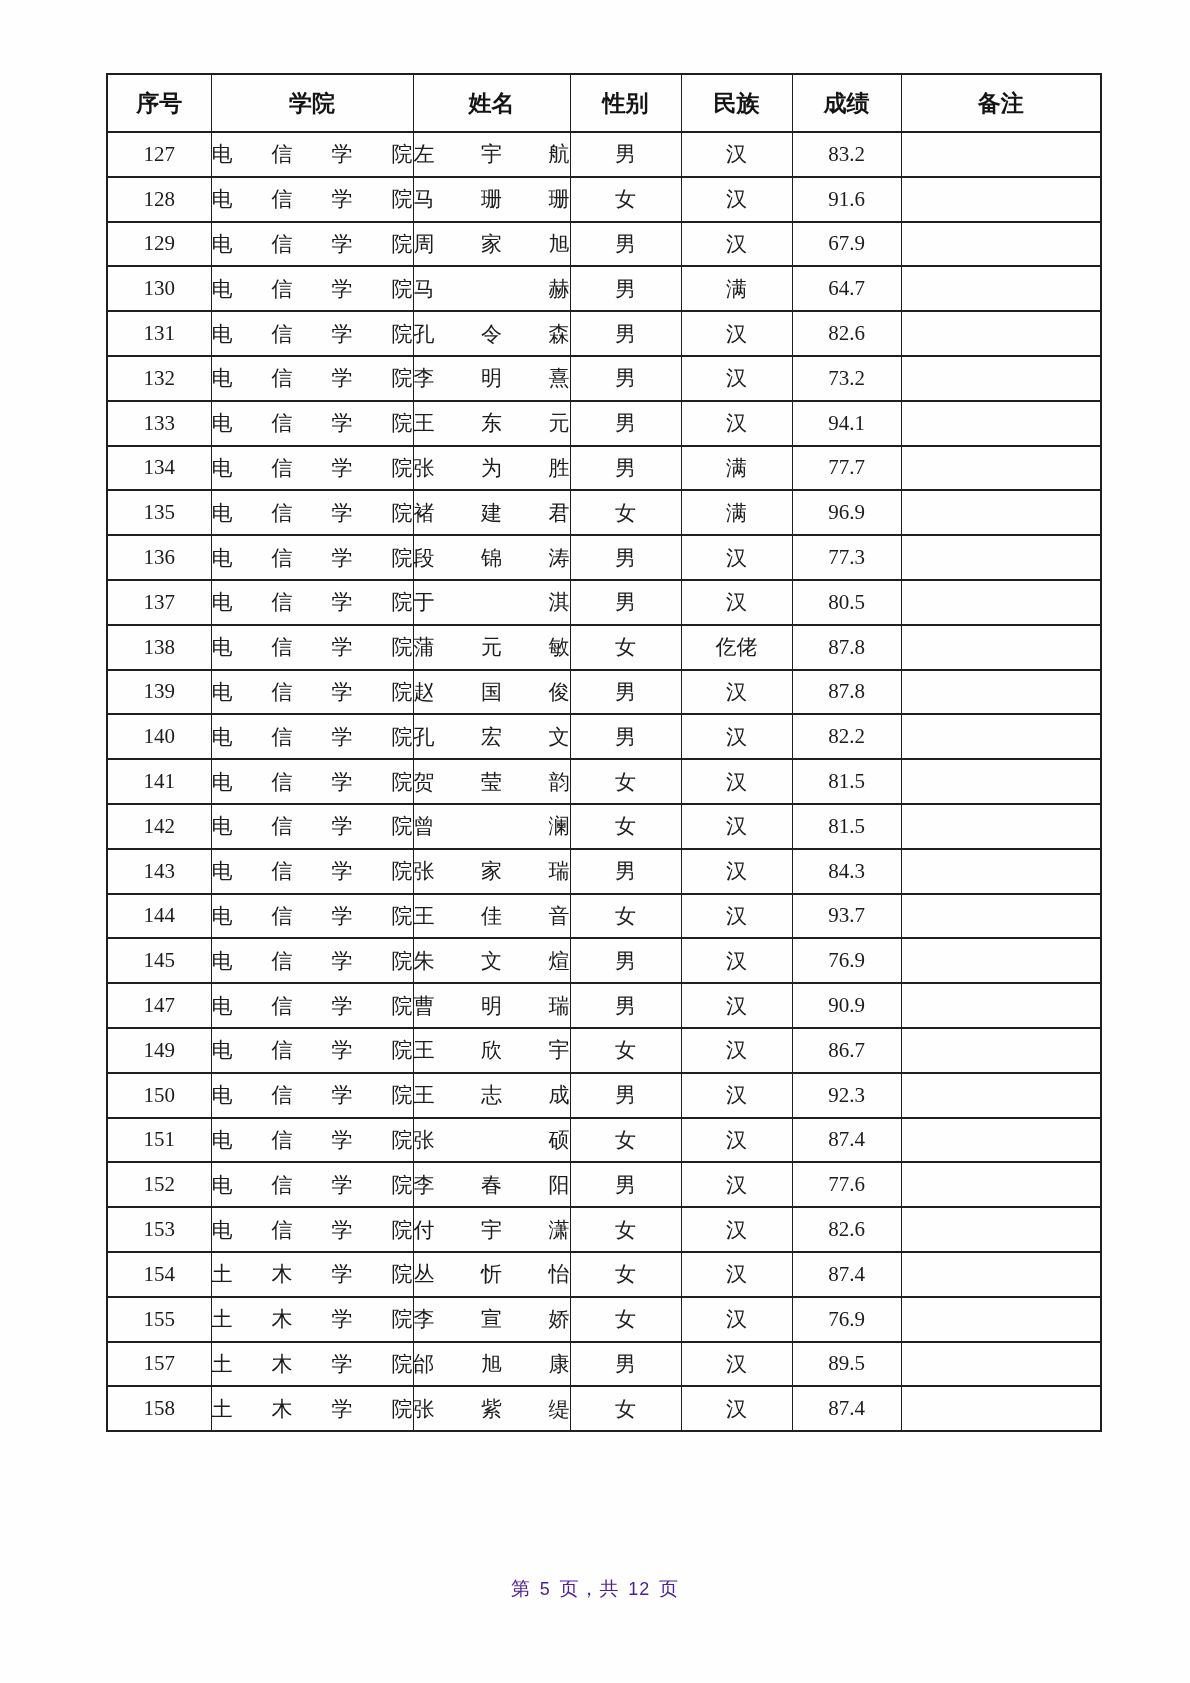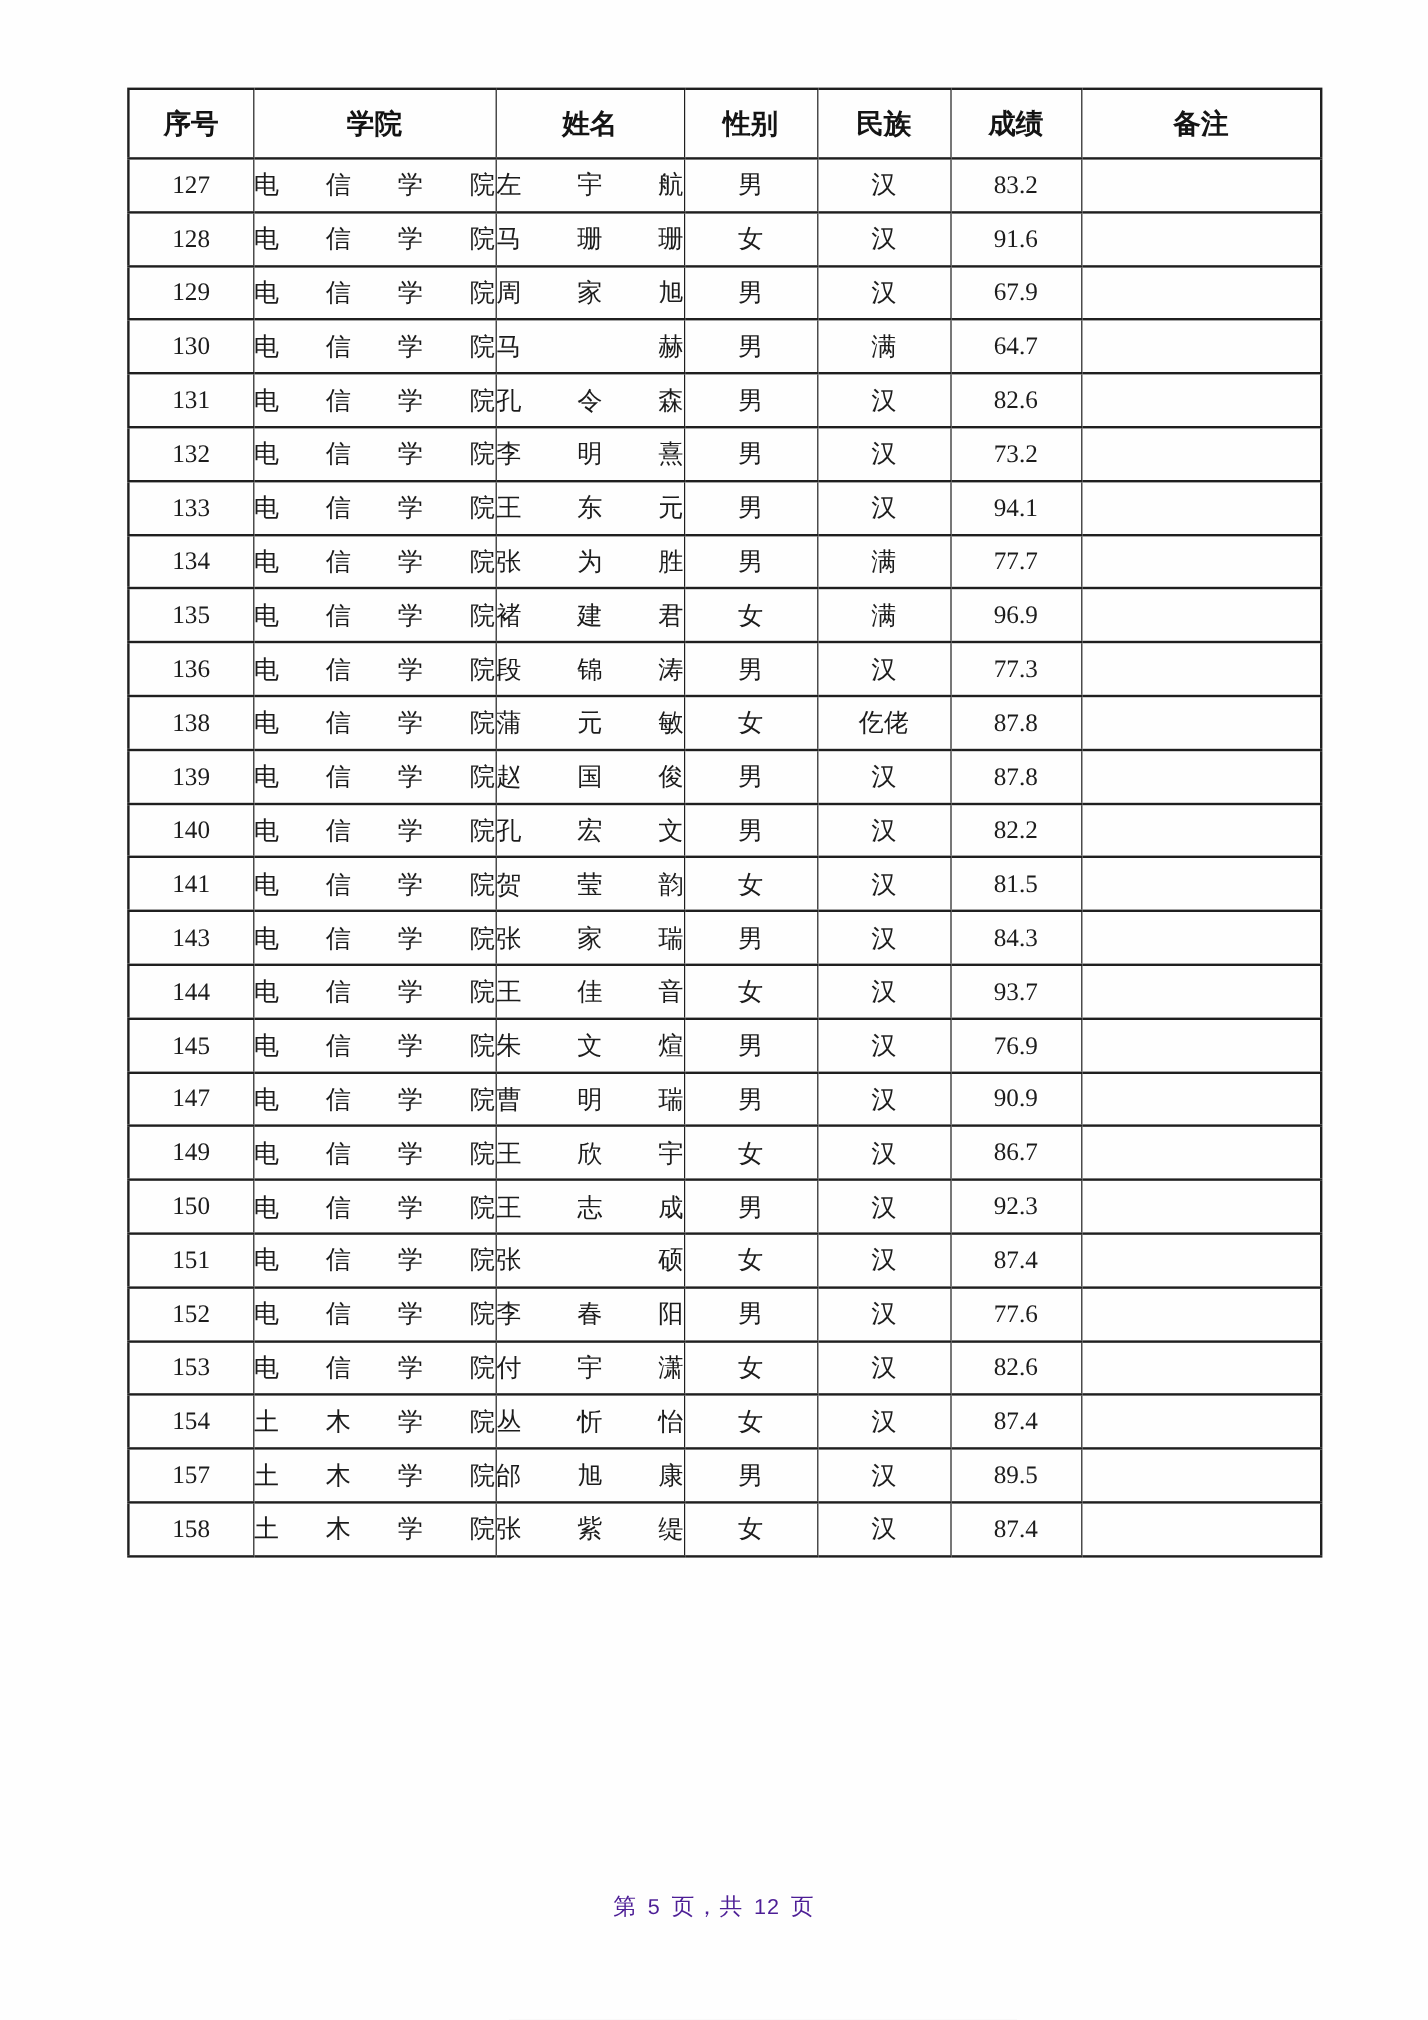--- a/index.html
+++ b/index.html
@@ -185,20 +185,29 @@
         <tr>
           <td class="c-no">136</td>
           <td class="c-college">电信学院</td>
           <td class="c-name">段锦涛</td>
           <td class="c-gender">男</td>
           <td class="c-ethnicity">汉</td>
           <td class="c-score">77.3</td>
           <td class="c-remark"></td>
         </tr>
         <tr>
+          <td class="c-no">137</td>
+          <td class="c-college">电信学院</td>
+          <td class="c-name">于淇</td>
+          <td class="c-gender">男</td>
+          <td class="c-ethnicity">汉</td>
+          <td class="c-score">80.5</td>
+          <td class="c-remark"></td>
+        </tr>
+        <tr>
           <td class="c-no">138</td>
           <td class="c-college">电信学院</td>
           <td class="c-name">蒲元敏</td>
           <td class="c-gender">女</td>
           <td class="c-ethnicity">仡佬</td>
           <td class="c-score">87.8</td>
           <td class="c-remark"></td>
         </tr>
         <tr>
           <td class="c-no">139</td>
@@ -215,20 +224,29 @@
           <td class="c-name">孔宏文</td>
           <td class="c-gender">男</td>
           <td class="c-ethnicity">汉</td>
           <td class="c-score">82.2</td>
           <td class="c-remark"></td>
         </tr>
         <tr>
           <td class="c-no">141</td>
           <td class="c-college">电信学院</td>
           <td class="c-name">贺莹韵</td>
+          <td class="c-gender">女</td>
+          <td class="c-ethnicity">汉</td>
+          <td class="c-score">81.5</td>
+          <td class="c-remark"></td>
+        </tr>
+        <tr>
+          <td class="c-no">142</td>
+          <td class="c-college">电信学院</td>
+          <td class="c-name">曾澜</td>
           <td class="c-gender">女</td>
           <td class="c-ethnicity">汉</td>
           <td class="c-score">81.5</td>
           <td class="c-remark"></td>
         </tr>
         <tr>
           <td class="c-no">143</td>
           <td class="c-college">电信学院</td>
           <td class="c-name">张家瑞</td>
           <td class="c-gender">男</td>
@@ -308,20 +326,29 @@
           <td class="c-score">82.6</td>
           <td class="c-remark"></td>
         </tr>
         <tr>
           <td class="c-no">154</td>
           <td class="c-college">土木学院</td>
           <td class="c-name">丛忻怡</td>
           <td class="c-gender">女</td>
           <td class="c-ethnicity">汉</td>
           <td class="c-score">87.4</td>
+          <td class="c-remark"></td>
+        </tr>
+        <tr>
+          <td class="c-no">155</td>
+          <td class="c-college">土木学院</td>
+          <td class="c-name">李宣娇</td>
+          <td class="c-gender">女</td>
+          <td class="c-ethnicity">汉</td>
+          <td class="c-score">76.9</td>
           <td class="c-remark"></td>
         </tr>
         <tr>
           <td class="c-no">157</td>
           <td class="c-college">土木学院</td>
           <td class="c-name">邰旭康</td>
           <td class="c-gender">男</td>
           <td class="c-ethnicity">汉</td>
           <td class="c-score">89.5</td>
           <td class="c-remark"></td>

